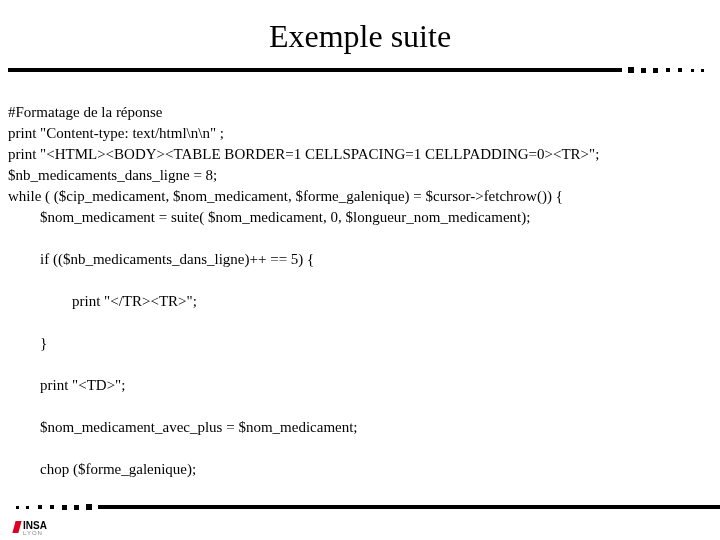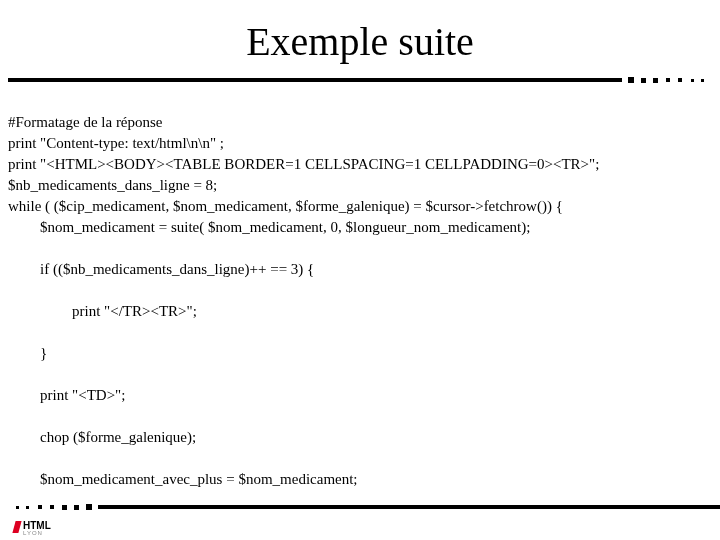--- a/index.html
+++ b/index.html
@@ -14,21 +14,21 @@
     position: relative;
   }
   .slide {
     width: 720px;
     height: 540px;
     position: relative;
     box-sizing: border-box;
   }
   .title {
     text-align: center;
-    font-size: 40px;
+    font-size: 32px;
     font-weight: 400;
     padding-top: 18px;
     padding-bottom: 10px;
   }
   .divider-container {
     width: 100%;
     padding: 0 8px;
     box-sizing: border-box;
   }
   .divider-top, .divider-bot {
@@ -127,43 +127,43 @@
     </div>
   </div>
 
   <div class="code">
 <span>#Formatage de la réponse</span>
 <span>print "Content-type: text/html\n\n" ;</span>
 <span>print "&lt;HTML&gt;&lt;BODY&gt;&lt;TABLE BORDER=1 CELLSPACING=1 CELLPADDING=0&gt;&lt;TR&gt;";</span>
 <span>$nb_medicaments_dans_ligne = 8;</span>
 <span>while ( ($cip_medicament, $nom_medicament, $forme_galenique) = $cursor-&gt;fetchrow()) {</span>
 <span class="i1">$nom_medicament = suite( $nom_medicament, 0, $longueur_nom_medicament);</span>
-<span class="i1">if (($nb_medicaments_dans_ligne)++ == 3) {</span>
+<span class="i1">if (($nb_medicaments_dans_ligne)++ == 5) {</span>
 <span class="i2">print "&lt;/TR&gt;&lt;TR&gt;";</span>
 <span class="i1">}</span>
 <span class="i1">print "&lt;TD&gt;";</span>
+<span class="i1">$nom_medicament_avec_plus = $nom_medicament;</span>
 <span class="i1">chop ($forme_galenique);</span>
-<span class="i1">$nom_medicament_avec_plus = $nom_medicament;</span>
 
 
 
 
 
   </div>
 
   <div class="divider-bot">
     <div class="sqb b1"></div>
       <div class="sqb b2"></div>
       <div class="sqb b3"></div>
     <div class="sqb b4"></div>
       <div class="sqb b5"></div>
       <div class="sqb b6"></div>
       <div class="sqb b7"></div>
     <div class="bar bot"></div>
   </div>
 
   <div class="logo">
     <div class="l-bar"></div>
-    <div class="l-txt">HTML</div>
+    <div class="l-txt">INSA</div>
     <div class="l-sub">LYON</div>
   </div>
 
 </div>
 
 </body></html>

